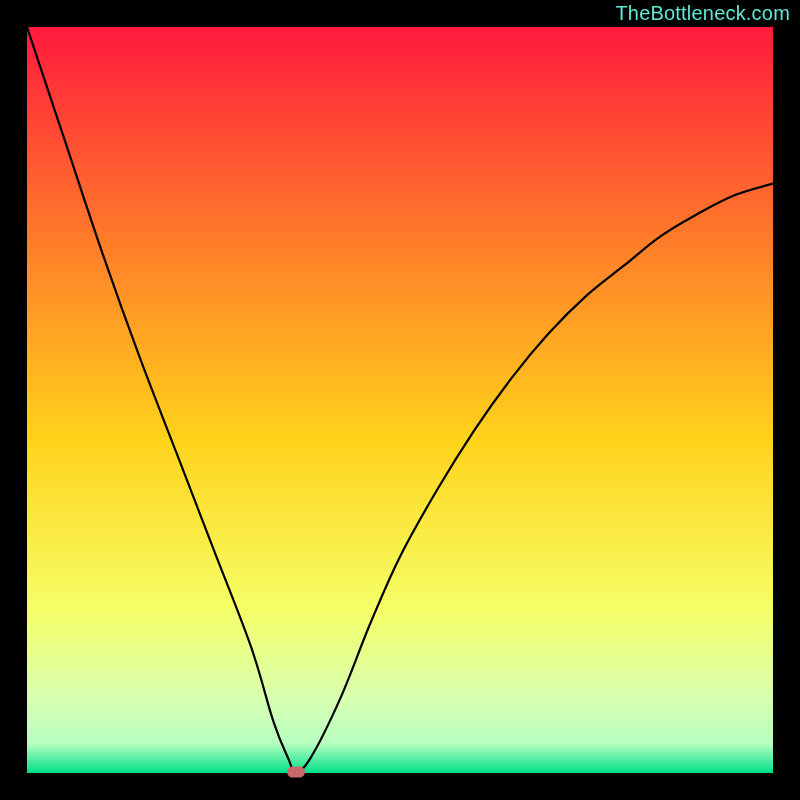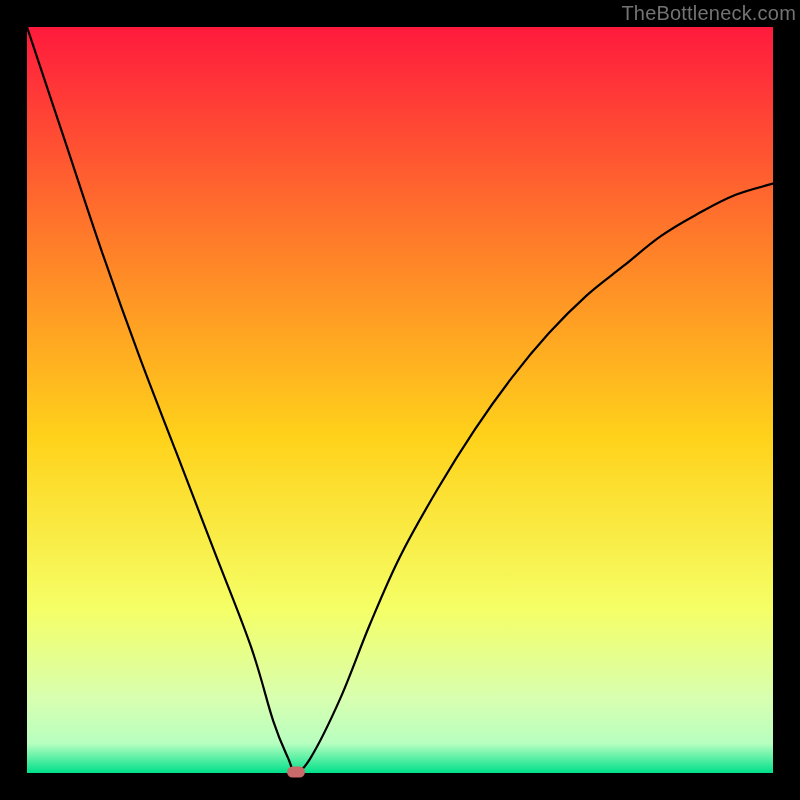--- a/index.html
+++ b/index.html
@@ -6,24 +6,24 @@
   html, body { width: 800px; height: 800px; overflow: hidden; background: #000; }
   .frame {
     width: 800px;
     height: 800px;
     background: #000;
     position: relative;
   }
   .watermark {
     position: absolute;
     top: 2px;
-    right: 4px;
+    right: 10px;
     font-family: Arial, Helvetica, sans-serif;
     font-size: 20px;
-    color: #737373;
+    color: #5eead4;
     letter-spacing: 0.2px;
     z-index: 10;
   }
   .plot-outer {
     position: absolute;
     left: 27px;
     right: 27px;
     top: 27px;
     bottom: 27px;
     background: #000;

